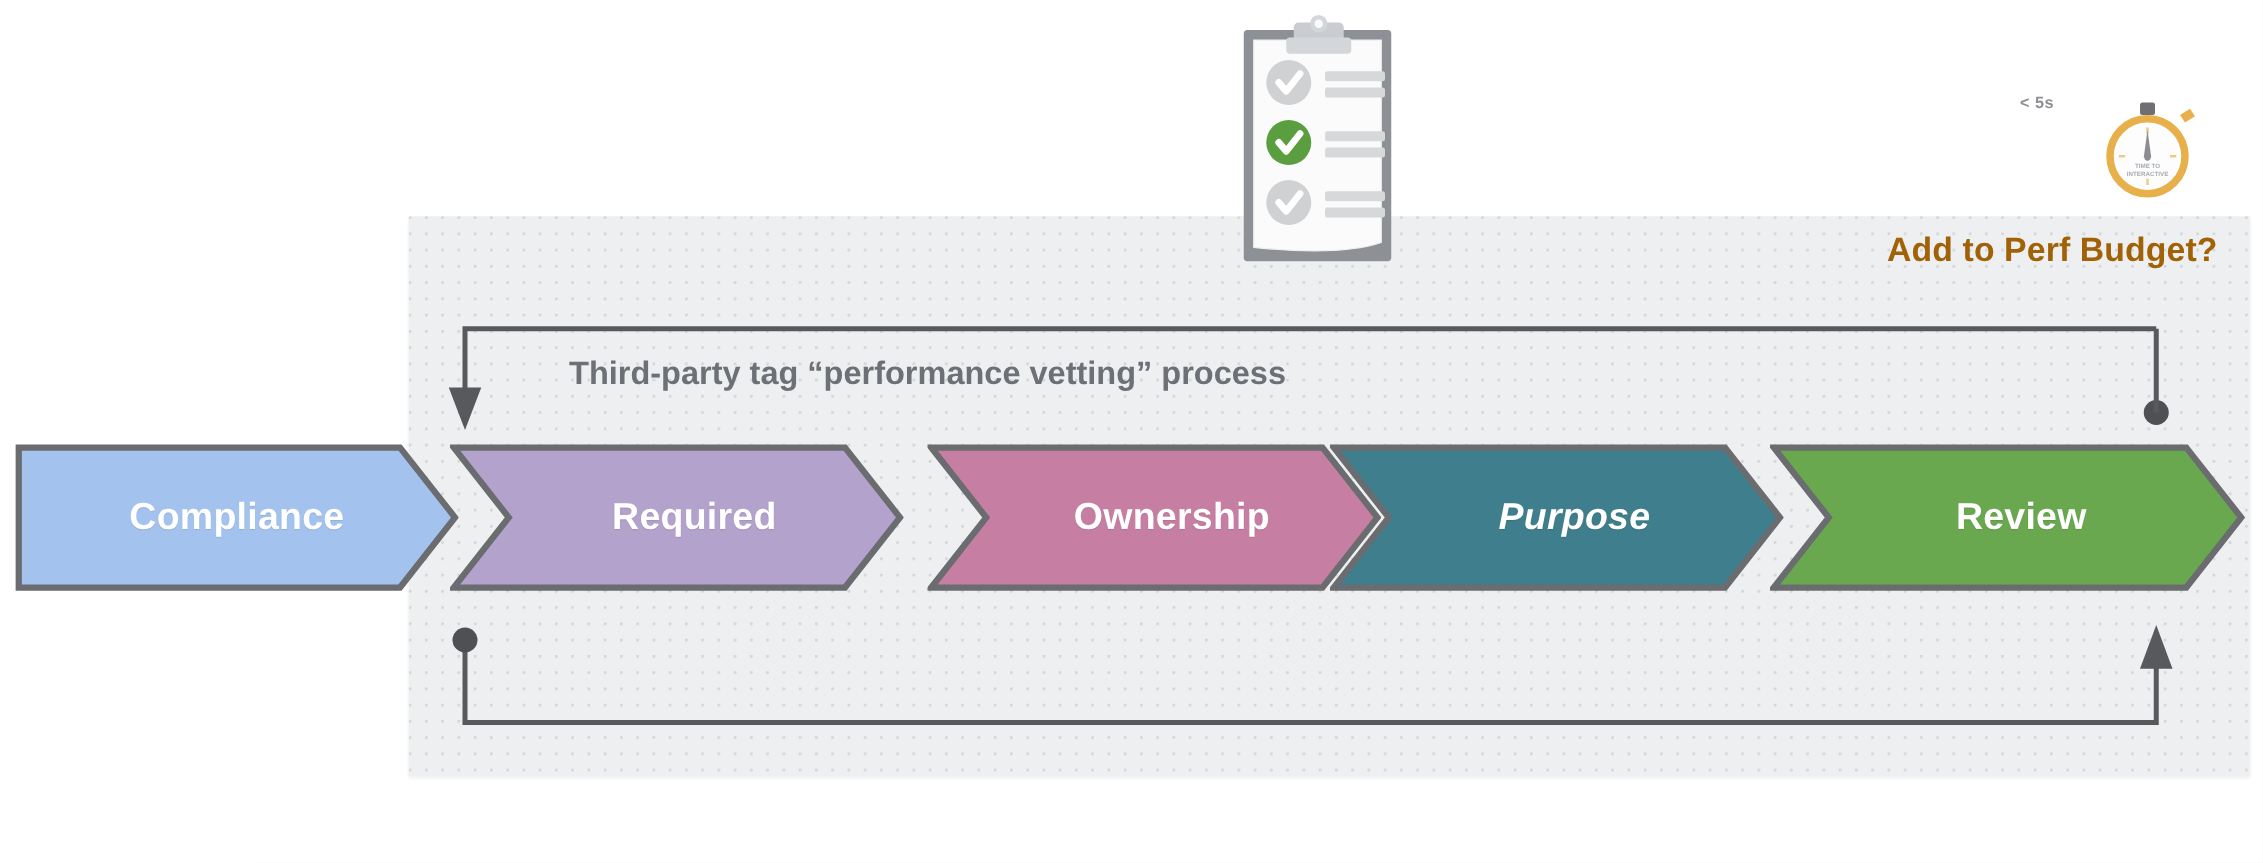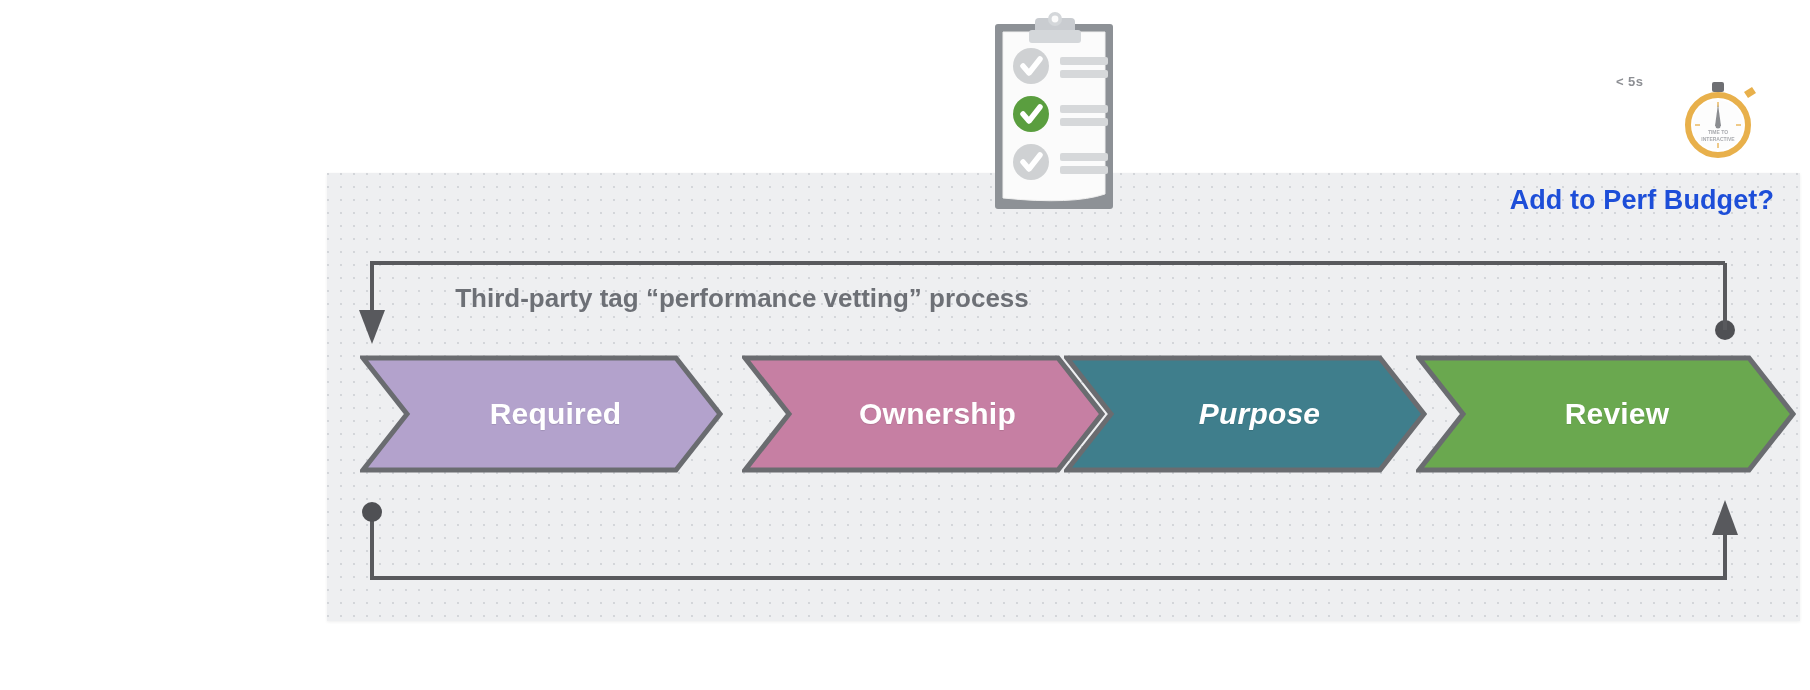--- a/index.html
+++ b/index.html
@@ -30,21 +30,21 @@
     box-shadow: 0 1px 3px rgba(0,0,0,0.07);
   }
 
   
   #perf-budget-label {
     position: absolute;
     right: 36px;
     top: 185px;
     font-size: 27px;
     font-weight: bold;
-    color: #1d4ed8;
+    color: #a16207;
     letter-spacing: 0.1px;
     white-space: nowrap;
   }
 
   
   #process-title {
     position: absolute;
     left: 0;
     top: 283px;
     width: 1436px;
@@ -146,20 +146,26 @@
 
   <g>
     <path d="M372,520 L372,578 L1725,578 L1725,530" fill="none" stroke="#58595d" stroke-width="4" stroke-linecap="butt" stroke-linejoin="miter"></path>
     <circle cx="372" cy="512" r="10" fill="#4f5054"></circle>
     <polygon points="1725,500 1712,535 1738,535" fill="#58595d"></polygon>
   </g>
 </svg>
 
 <div id="chevron-row">
 
+  <div class="chevron" style="left:12px; width:355px;">
+    <svg class="chevron-shape" viewBox="0 0 355 118" preserveAspectRatio="none">
+      <polygon points="3,3 308,3 352,59 308,115 3,115" fill="#a3c3ee" stroke="#6a6c70" stroke-width="5" stroke-linejoin="miter" vector-effect="non-scaling-stroke"></polygon>
+    </svg>
+    <span class="chevron-label">Compliance</span>
+  </div>
 
   <div class="chevron" style="left:360px; width:363px;">
     <svg class="chevron-shape" viewBox="0 0 363 118" preserveAspectRatio="none">
       <polygon points="3,3 316,3 360,59 316,115 3,115 47,59" fill="#b3a2cc" stroke="#6a6c70" stroke-width="5" stroke-linejoin="miter" vector-effect="non-scaling-stroke"></polygon>
     </svg>
     <span class="chevron-label" style="padding-left:28px;text-align:right;">Required</span>
   </div>
 
   <div class="chevron" style="left:742px; width:363px;">
     <svg class="chevron-shape" viewBox="0 0 363 118" preserveAspectRatio="none">

